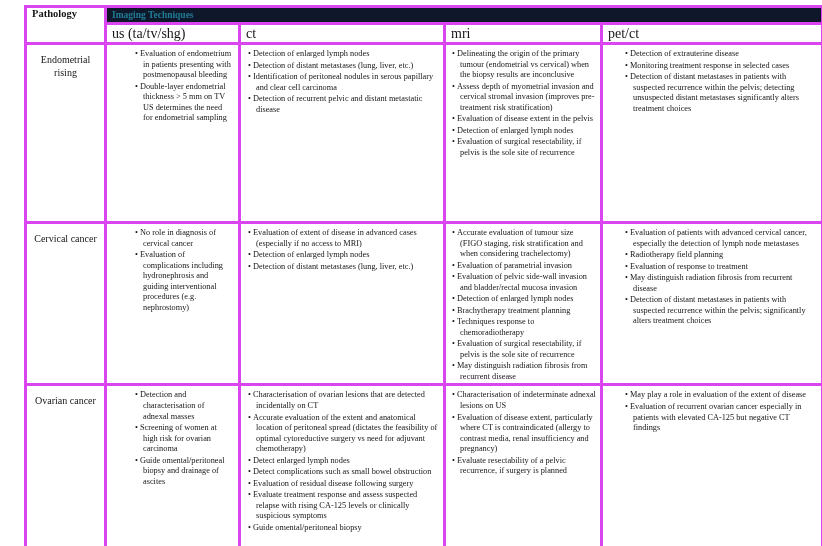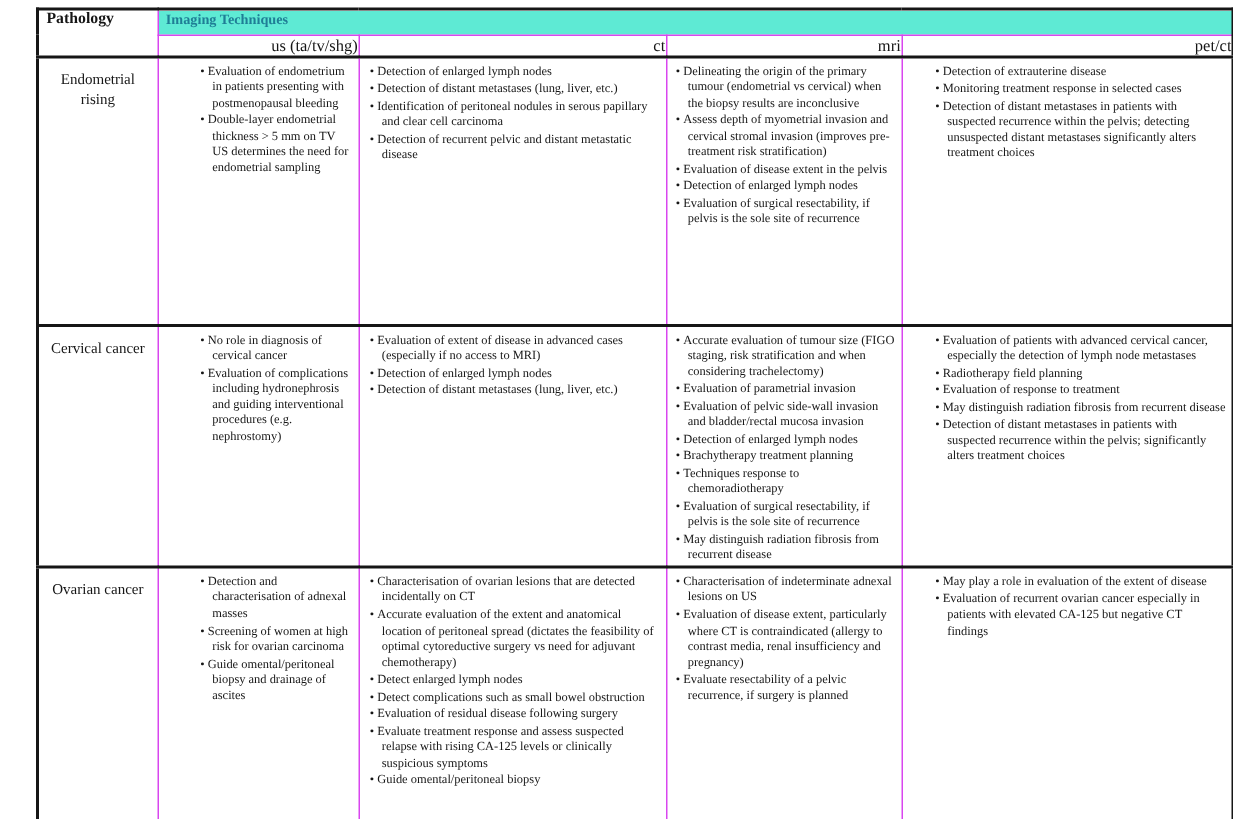--- a/index.html
+++ b/index.html
@@ -1,29 +1,29 @@
 <!DOCTYPE html>
 <html><head>
 <meta charset="utf-8">
 <style>
   html,body{margin:0;padding:0;background:#ffffff;}
   .page{position:relative;width:822px;height:546px;background:#ffffff;overflow:hidden;
         font-family:"Liberation Serif","DejaVu Serif",serif;color:#161616;}
   table.imaging{border-collapse:collapse;table-layout:fixed;position:absolute;left:24px;top:5px;width:797px;}
-  table.imaging td{border:1px solid #d946ef;vertical-align:top;overflow:hidden;}
+  table.imaging td{border:3px solid #d946ef;vertical-align:top;overflow:hidden;}
   
   table.imaging{border:2px solid #161616;}
   
   tr.group-row{height:17px;}
   tr.sub-row{height:14px;}
   td.pathology-head{width:80px;text-align:left;vertical-align:middle;font-weight:bold;
         font-size:10.5px;padding:0 0 0 5px;border-bottom:2px solid #161616;}
-  td.group-head{background:#5eead4;font-weight:bold;font-size:9.5px;color:#1f7e96;
+  td.group-head{background:#0f172a;font-weight:bold;font-size:9.5px;color:#1f7e96;
         padding:2px 0 0 5px;vertical-align:middle;}
-  td.sub-head{font-size:11px;padding:1px 0 0 5px;vertical-align:middle;border-bottom:2px solid #161616;text-align:right;}
+  td.sub-head{font-size:14px;padding:1px 0 0 5px;vertical-align:middle;border-bottom:2px solid #161616;}
   
   tbody tr{border-top:2px solid #161616;}
   tr.row-0{height:179px;}
   tr.row-1{height:157px;}
   tr.row-2{height:173px;}
   td.pathology-cell{font-size:10px;text-align:center;padding:8px 2px 0 2px;line-height:1.3;}
   td.body-cell{font-size:8.3px;line-height:1.27;padding:4px 4px 0 6px;}
   td.col-us{padding-left:28px;padding-right:6px;}
   td.col-ct{padding-left:7px;}
   td.col-mri{padding-left:6px;margin-left:24px;}

